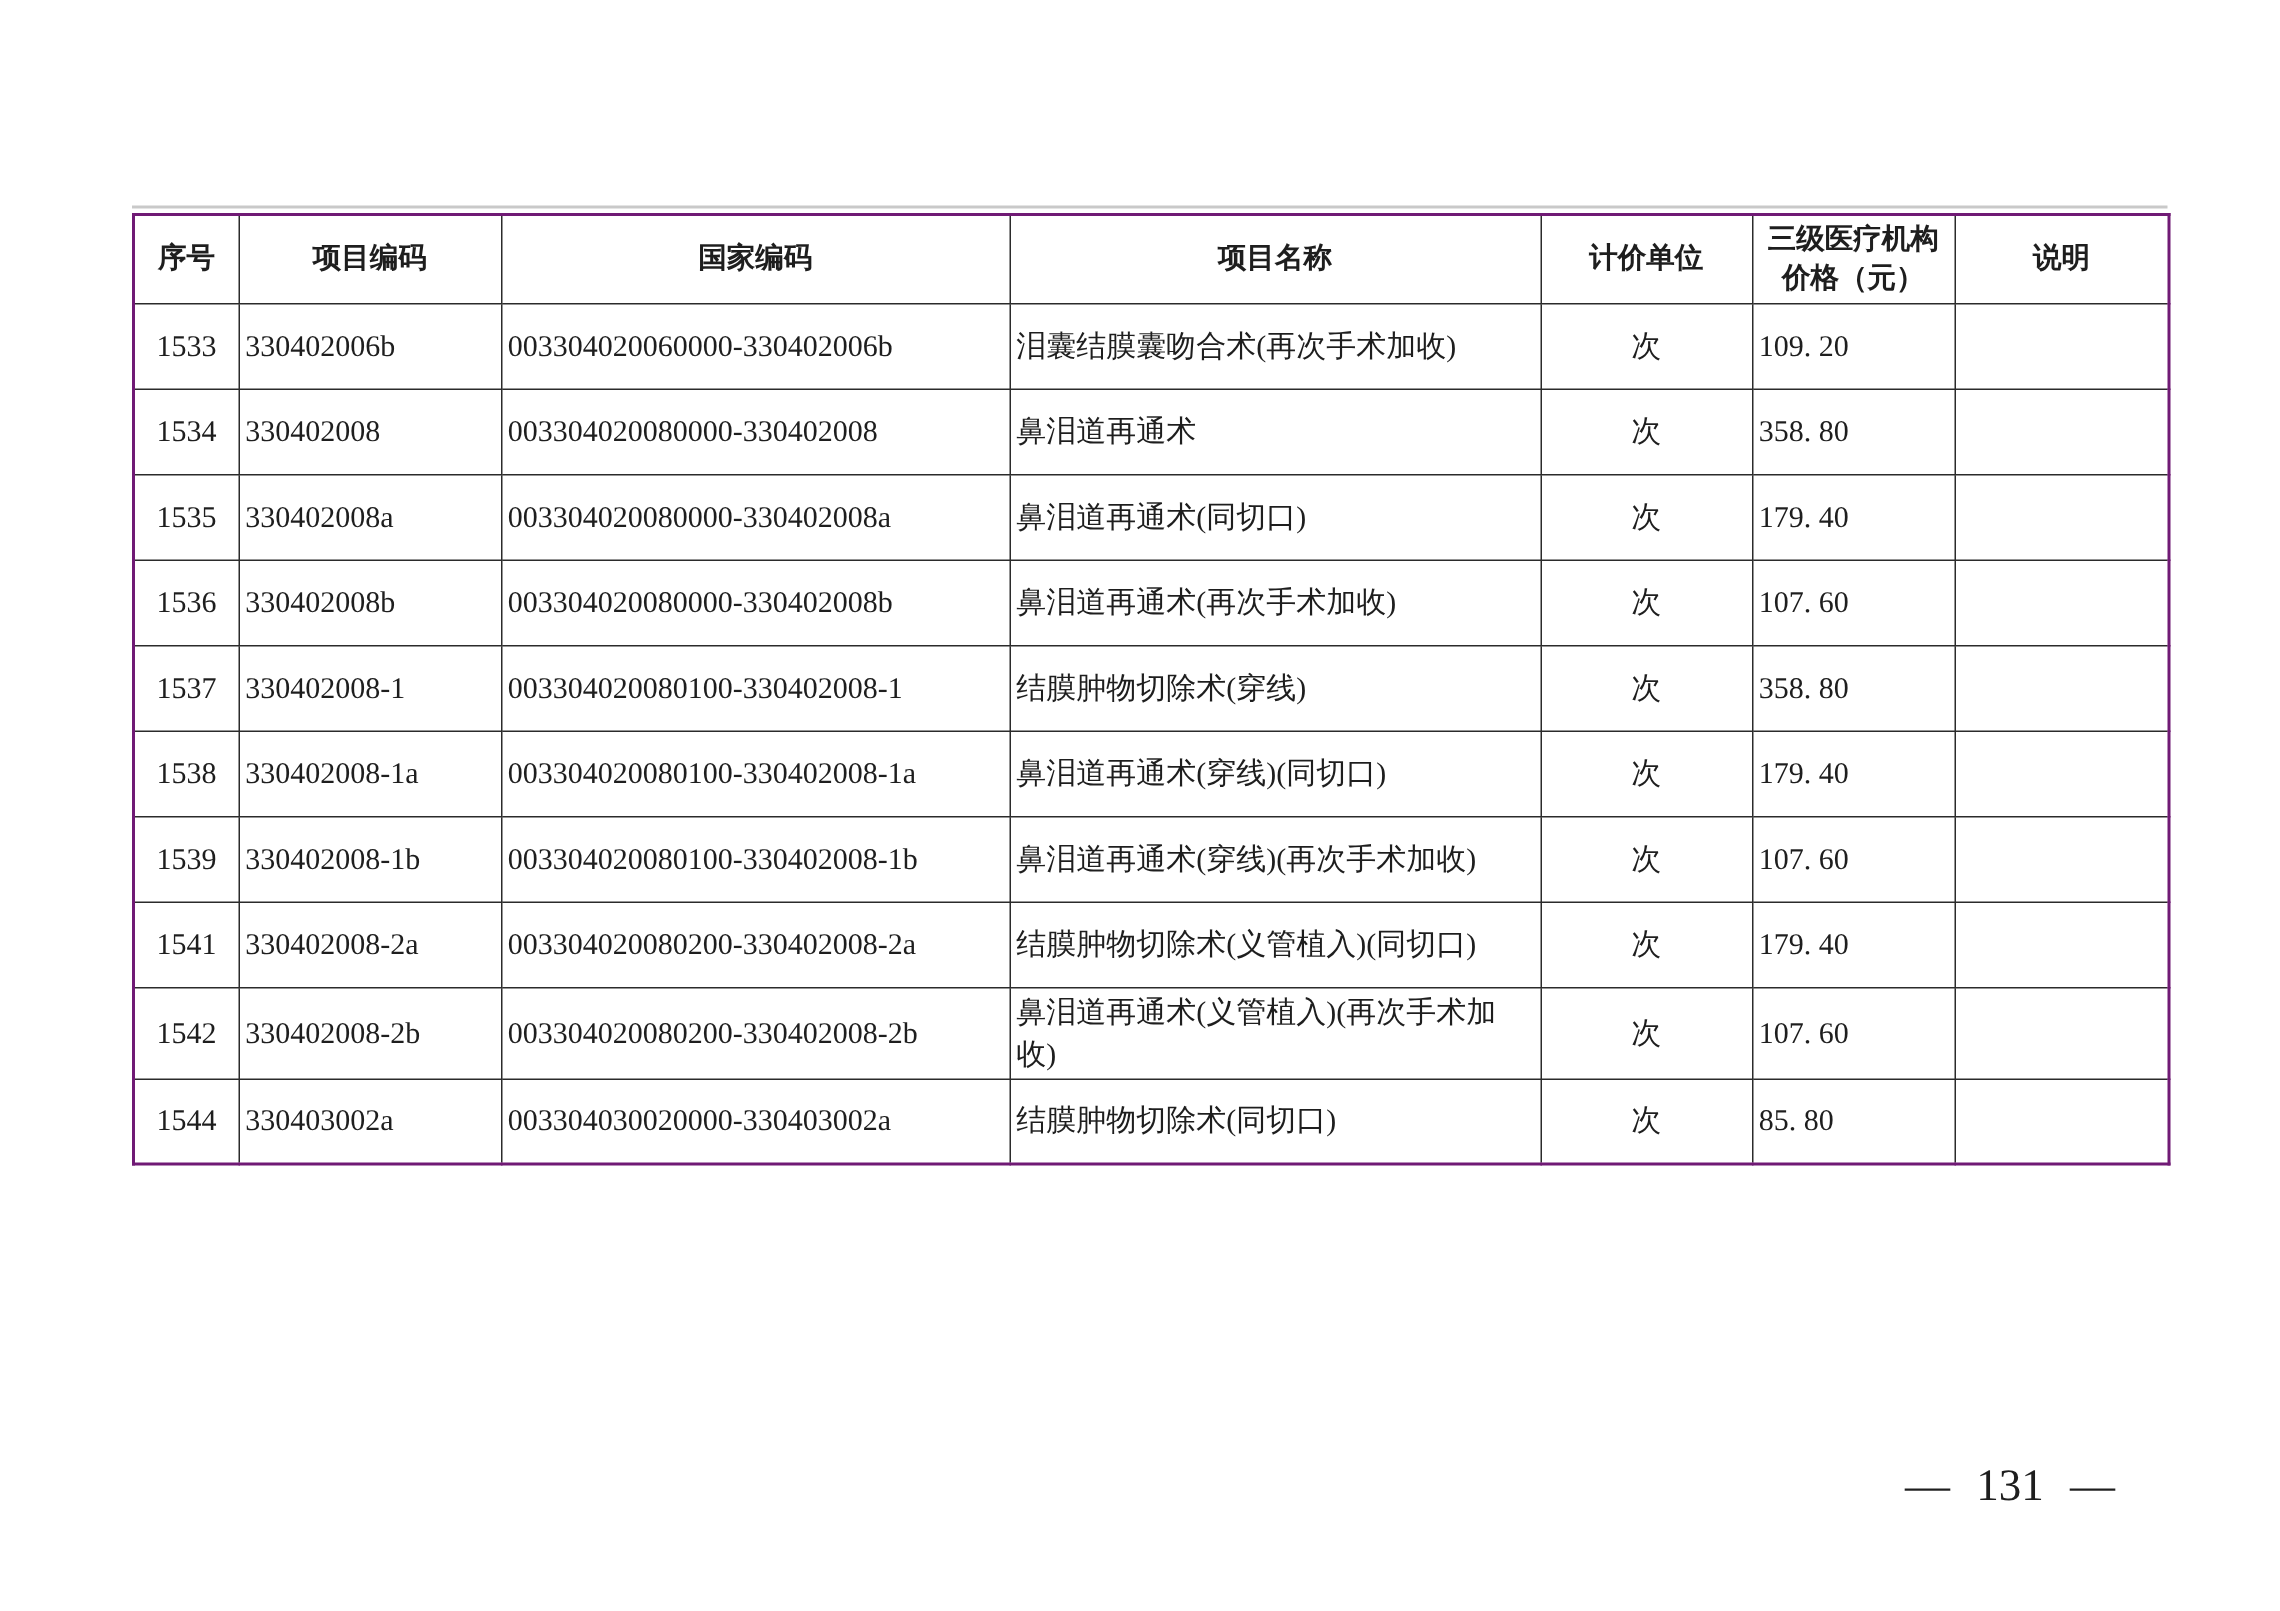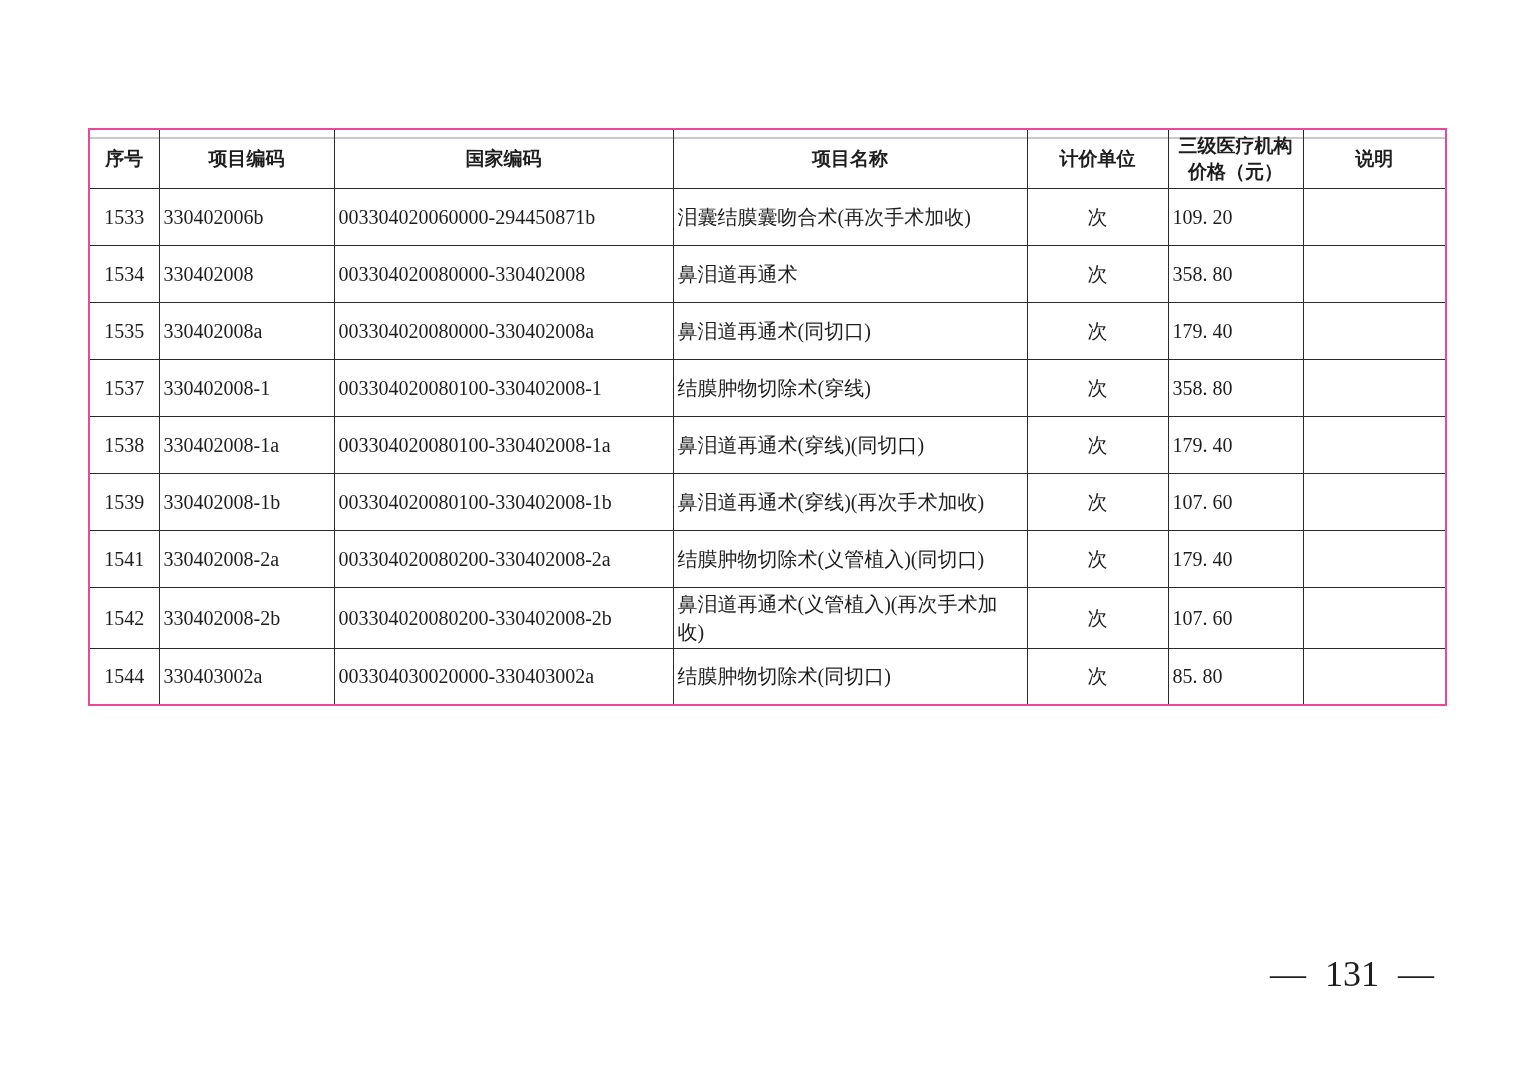--- a/index.html
+++ b/index.html
@@ -24,25 +24,25 @@
     position: absolute;
     left: 88px;
     top: 137px;
     width: 1357px;
     height: 2px;
     background: #c9c9c9;
   }
   table.price-table {
     position: absolute;
     left: 88px;
-    top: 128px;
+    top: 142px;
     width: 1357px;
     border-collapse: collapse;
     table-layout: fixed;
-    border: 2px solid #ec4899;
+    border: 2px solid #701a75;
   }
   table.price-table th,
   table.price-table td {
     border: 1px solid #2b2b2b;
     vertical-align: middle;
     overflow: hidden;
   }
   table.price-table thead tr {
     height: 59px;
   }
@@ -67,23 +67,23 @@
   td.col-seq   { text-align: center; }
   td.col-code  { text-align: left; padding-left: 5px; }
   td.col-ncode { text-align: left; padding-left: 3px; letter-spacing: 0px; }
   td.col-name  { text-align: left; padding-left: 4px; padding-right: 14px; }
   td.col-unit  { text-align: center; }
   td.col-price { text-align: left; }
   td.col-note  { text-align: center; }
   .page-number {
     position: absolute;
     left: 1270px;
-    top: 953px;
+    top: 974px;
     font-family: "Liberation Serif", "DejaVu Serif", serif;
-    font-size: 36px;
+    font-size: 30px;
     color: #1e1e1e;
     word-spacing: 10px;
     white-space: nowrap;
   }
 </style>
 </head>
 <body>
 
 <div class="page">
 
@@ -108,21 +108,21 @@
         <th>计价单位</th>
         <th>三级医疗机构价格（元）</th>
         <th>说明</th>
       </tr>
     </thead>
     <tbody>
 
         <tr>
           <td class="col-seq">1533</td>
           <td class="col-code">330402006b</td>
-          <td class="col-ncode">003304020060000-294450871b</td>
+          <td class="col-ncode">003304020060000-330402006b</td>
           <td class="col-name">泪囊结膜囊吻合术(再次手术加收)</td>
           <td class="col-unit">次</td>
           <td class="col-price">109. 20</td>
           <td class="col-note"></td>
         </tr>
 
         <tr>
           <td class="col-seq">1534</td>
           <td class="col-code">330402008</td>
           <td class="col-ncode">003304020080000-330402008</td>
@@ -135,20 +135,29 @@
         <tr>
           <td class="col-seq">1535</td>
           <td class="col-code">330402008a</td>
           <td class="col-ncode">003304020080000-330402008a</td>
           <td class="col-name">鼻泪道再通术(同切口)</td>
           <td class="col-unit">次</td>
           <td class="col-price">179. 40</td>
           <td class="col-note"></td>
         </tr>
 
+        <tr>
+          <td class="col-seq">1536</td>
+          <td class="col-code">330402008b</td>
+          <td class="col-ncode">003304020080000-330402008b</td>
+          <td class="col-name">鼻泪道再通术(再次手术加收)</td>
+          <td class="col-unit">次</td>
+          <td class="col-price">107. 60</td>
+          <td class="col-note"></td>
+        </tr>
 
         <tr>
           <td class="col-seq">1537</td>
           <td class="col-code">330402008-1</td>
           <td class="col-ncode">003304020080100-330402008-1</td>
           <td class="col-name">结膜肿物切除术(穿线)</td>
           <td class="col-unit">次</td>
           <td class="col-price">358. 80</td>
           <td class="col-note"></td>
         </tr>

